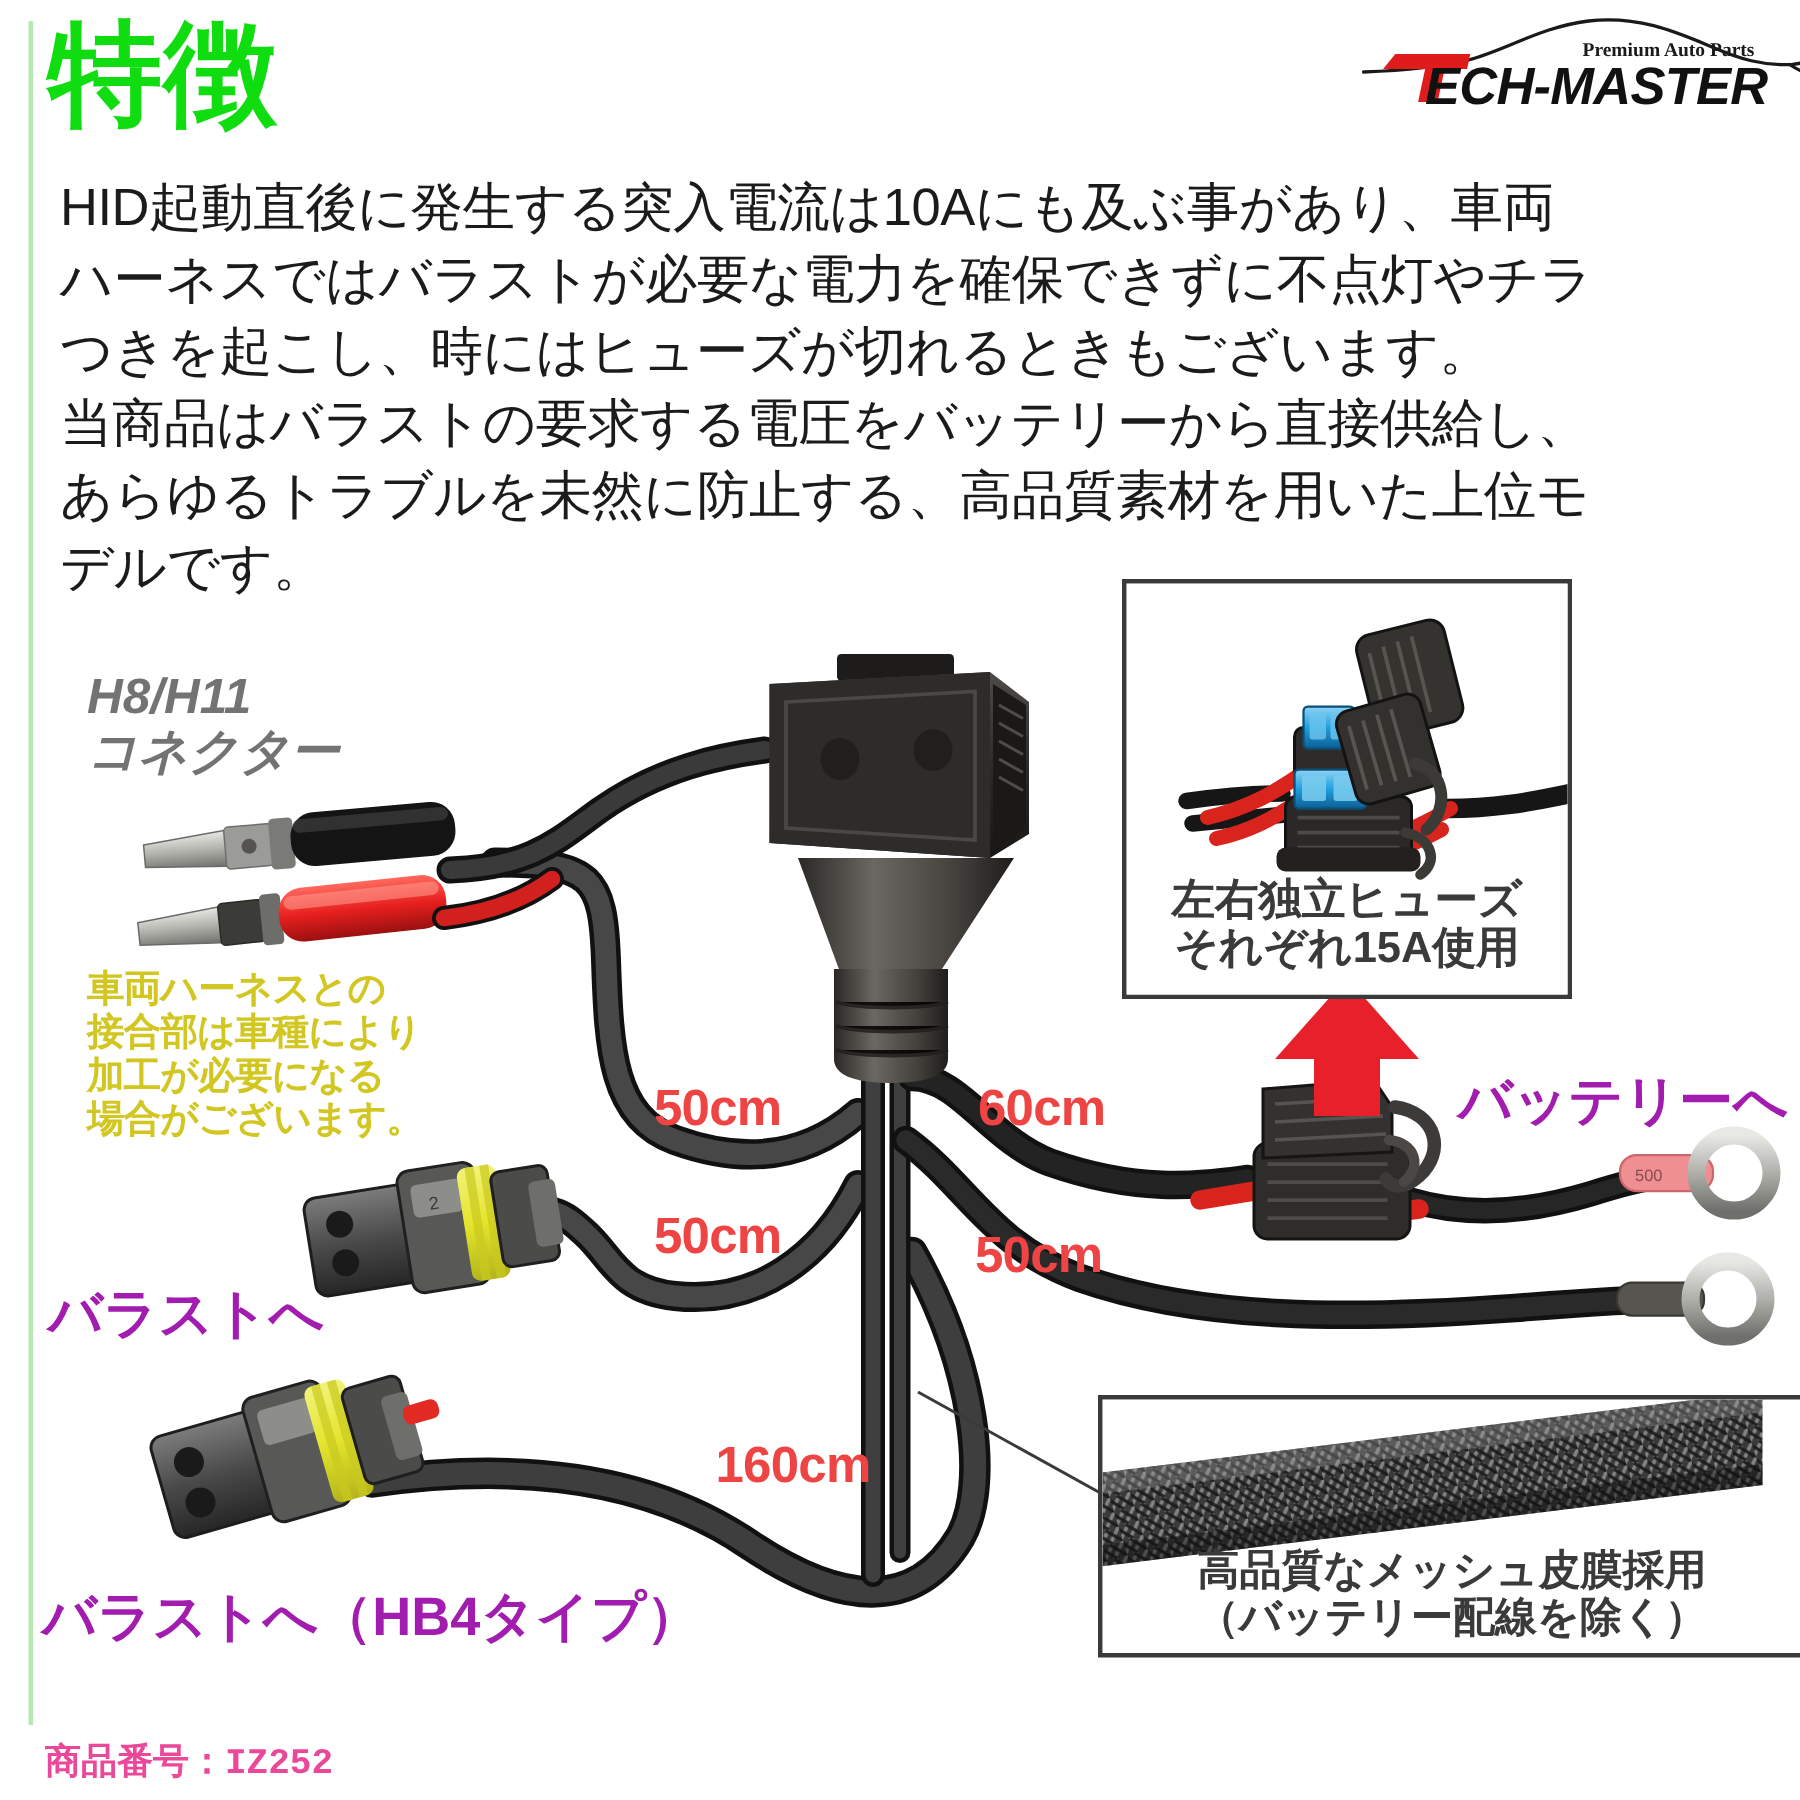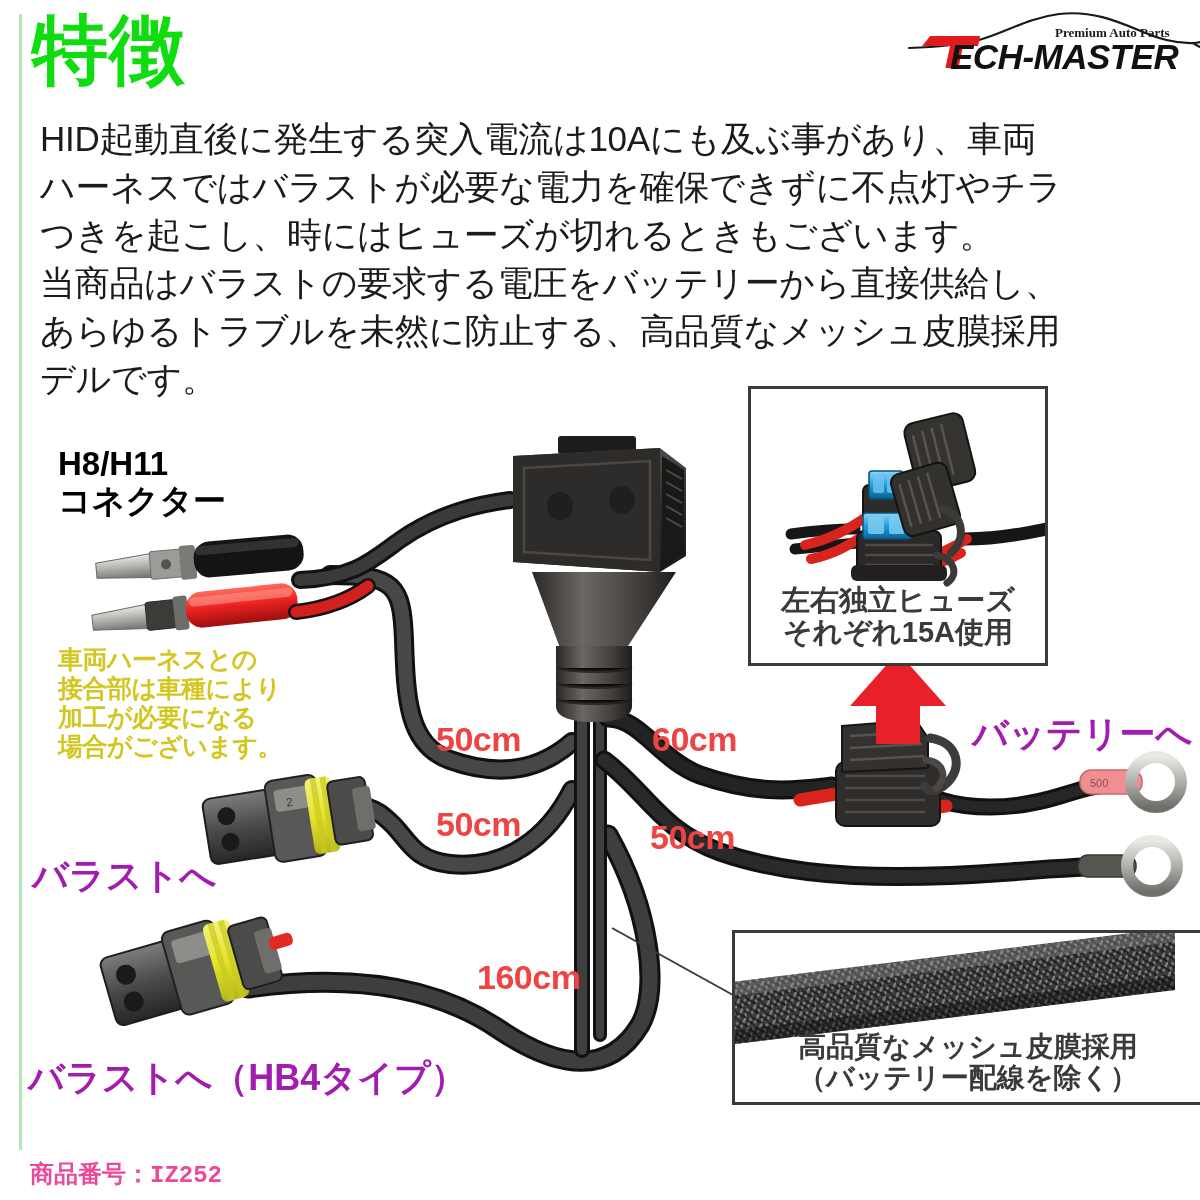--- a/index.html
+++ b/index.html
@@ -61,21 +61,21 @@
   .lead p + p { margin-top: 2px; }
 
   
   .lbl {
     position: absolute;
     font-weight: 700;
     color: #a21caf;
     white-space: pre;
     line-height: 1.12;
   }
-  .lbl-dark { color: #000000; }
+  .lbl-dark { color: #737373; font-style: italic; }
 
   .measure {
     position: absolute;
     font-weight: 700;
     font-size: 34px;
     color: #ef4444;
     white-space: nowrap;
     letter-spacing: -0.5px;
   }
 
@@ -152,21 +152,21 @@
 
       <text x="43" y="65" font-family="'Liberation Sans', sans-serif" font-size="35" font-weight="700" font-style="italic" letter-spacing="-0.5" fill="#111">ECH-MASTER</text>
     </svg>
   </div>
 
   <div class="lead">
     <p>HID起動直後に発生する突入電流は10Aにも及ぶ事があり、車両</p>
     <p>ハーネスではバラストが必要な電力を確保できずに不点灯やチラ</p>
     <p>つきを起こし、時にはヒューズが切れるときもございます。</p>
     <p>当商品はバラストの要求する電圧をバッテリーから直接供給し、</p>
-    <p>あらゆるトラブルを未然に防止する、高品質なメッシュ皮膜採用</p>
+    <p>あらゆるトラブルを未然に防止する、高品質素材を用いた上位モ</p>
     <p>デルです。</p>
   </div>
 
   <svg class="art" viewBox="0 0 1200 1200" xmlns="http://www.w3.org/2000/svg">
     <defs>
       <linearGradient id="cableG" x1="0" y1="0" x2="0" y2="1">
         <stop offset="0%" stop-color="#5a5a5a"></stop>
         <stop offset="45%" stop-color="#3c3c3c"></stop>
         <stop offset="100%" stop-color="#1e1e1e"></stop>
       </linearGradient>

